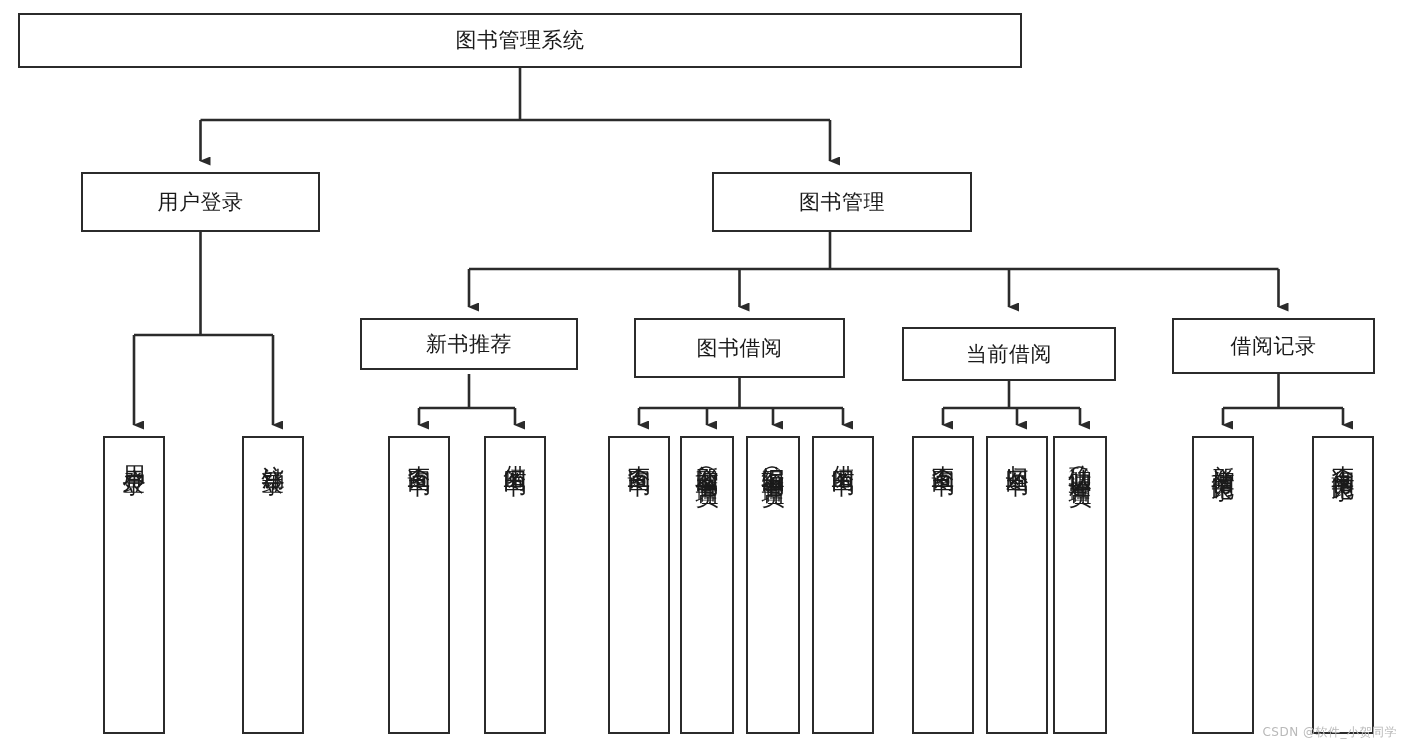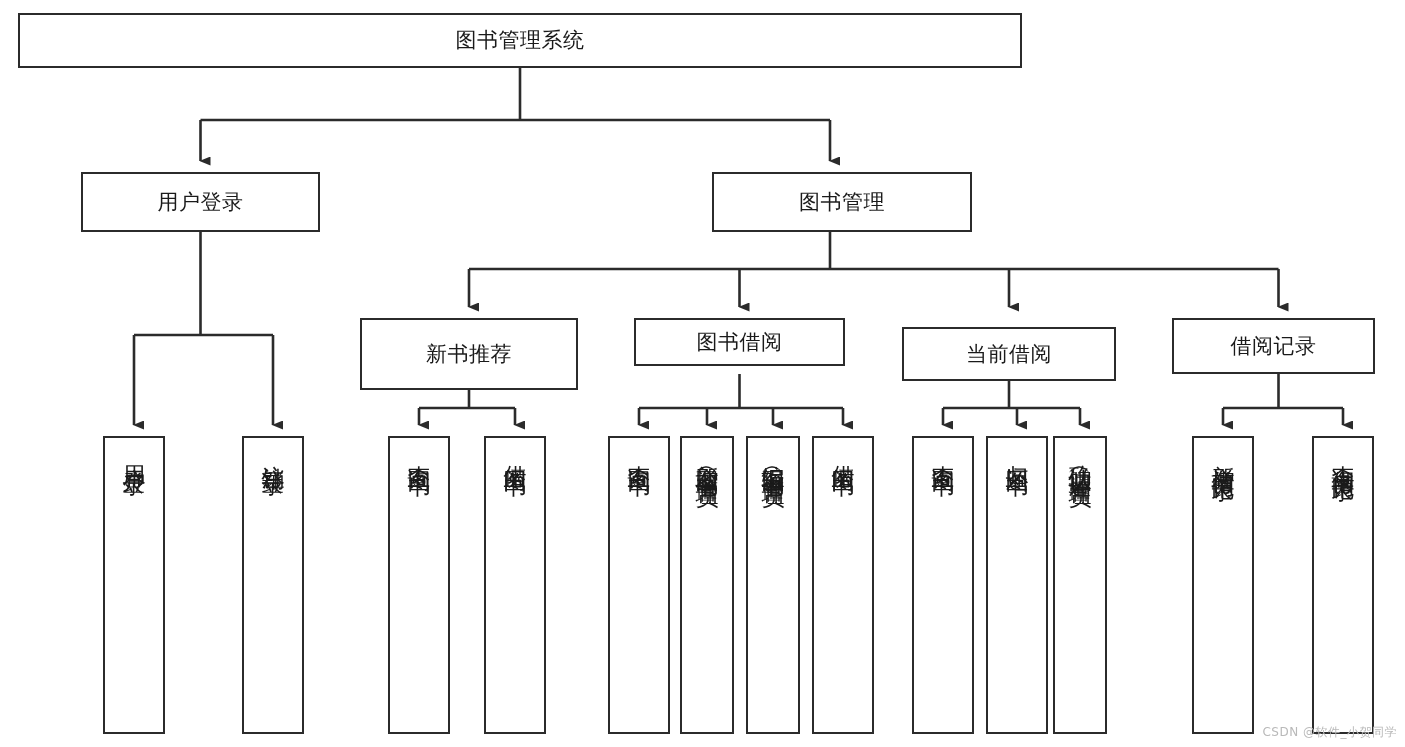--- a/index.html
+++ b/index.html
@@ -117,24 +117,24 @@
     <span class="hlabel">图书管理系统</span>
   </div>
 
   <div class="node horiz" style="left: 81px; top: 172px; width: 239px; height: 60px;">
     <span class="hlabel">用户登录</span>
   </div>
   <div class="node horiz" style="left: 712px; top: 172px; width: 260px; height: 60px;">
     <span class="hlabel">图书管理</span>
   </div>
 
-  <div class="node horiz" style="left: 360px; top: 318px; width: 218px; height: 72px;">
+  <div class="node horiz" style="left: 360px; top: 318px; width: 218px; height: 52px;">
     <span class="hlabel">新书推荐</span>
   </div>
-  <div class="node horiz" style="left: 634px; top: 318px; width: 211px; height: 48px;">
+  <div class="node horiz" style="left: 634px; top: 318px; width: 211px; height: 60px;">
     <span class="hlabel">图书借阅</span>
   </div>
   <div class="node horiz" style="left: 902px; top: 327px; width: 214px; height: 54px;">
     <span class="hlabel">当前借阅</span>
   </div>
   <div class="node horiz" style="left: 1172px; top: 318px; width: 203px; height: 56px;">
     <span class="hlabel">借阅记录</span>
   </div>
 
   <div class="node vert" style="left: 103px; top: 436px; width: 62px; height: 298px;">

